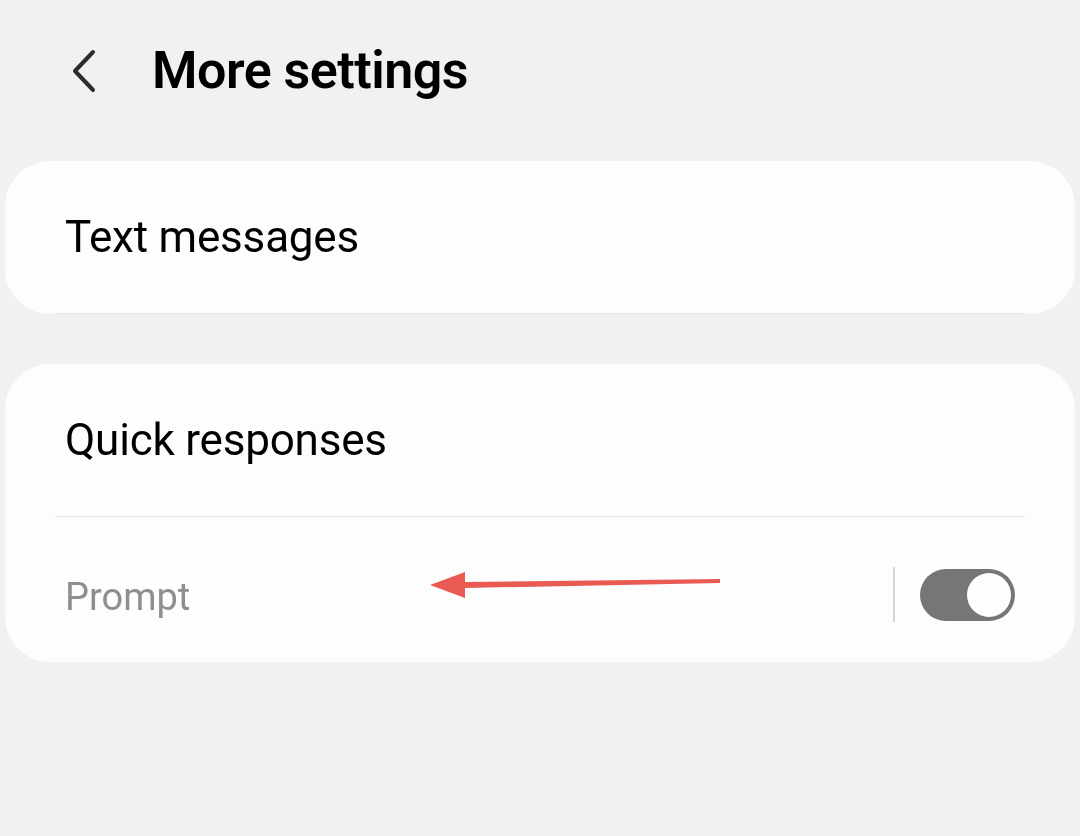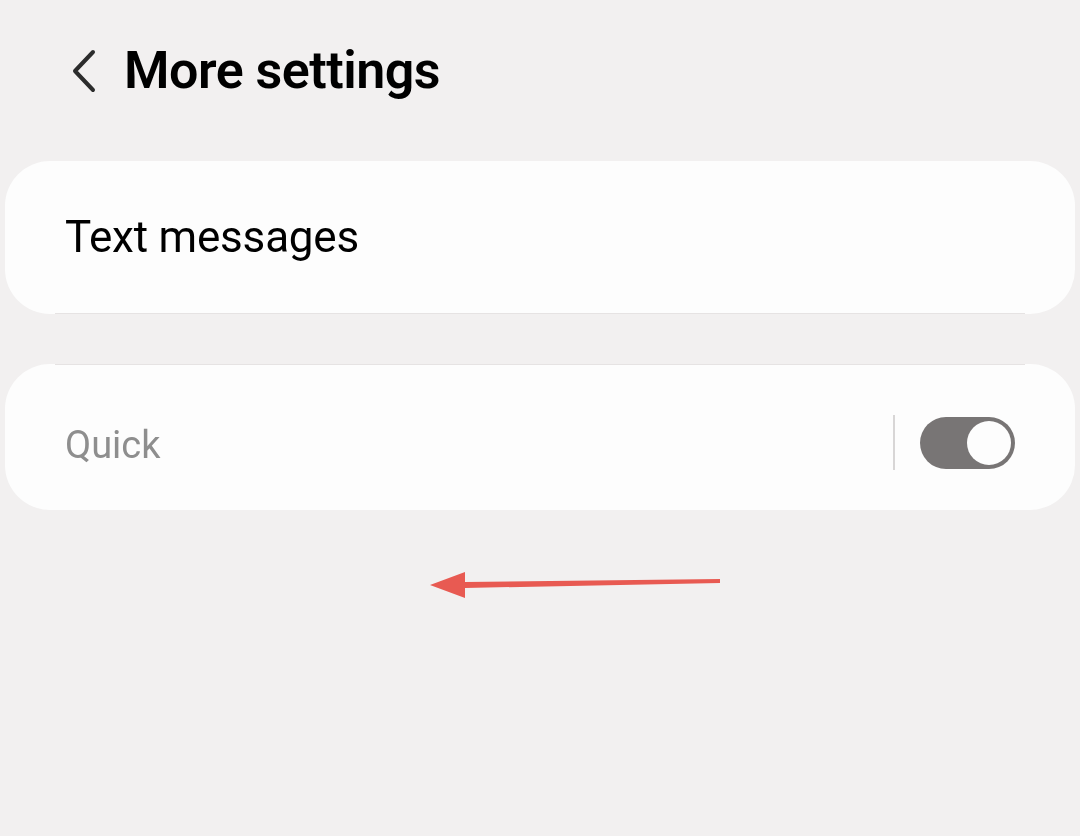--- a/index.html
+++ b/index.html
@@ -12,21 +12,21 @@
       height: 836px;
       background: #f2f0f0;
       font-family: -apple-system, BlinkMacSystemFont, "Segoe UI", Roboto, sans-serif;
       overflow: hidden;
       position: relative;
     }
     .header {
       display: flex;
       align-items: center;
       padding: 40px 0 60px 65px;
-      gap: 24px;
+      gap: 52px;
     }
     .back-icon {
       width: 35px;
       height: 50px;
       display: flex;
       align-items: center;
       justify-content: center;
     }
     .back-icon svg {
       width: 28px;
@@ -131,24 +131,29 @@
 <div class="card">
   <div class="card-item">
     <div class="card-item-content">
       <span class="item-label">Text messages</span>
     </div>
   </div>
   <div class="divider"></div>
 </div>
 
 <div class="card card2">
+  <div class="card-item">
+    <div class="card-item-content">
+      <span class="item-label">Quick responses</span>
+    </div>
+  </div>
   <div class="divider"></div>
   <div class="card-item">
     <div class="card-item-content">
-      <span class="item-sublabel">Quick</span>
+      <span class="item-sublabel">Prompt</span>
     </div>
     <div class="item-right">
       <div class="vertical-bar"></div>
       <div class="toggle">
         <div class="toggle-knob"></div>
       </div>
     </div>
   </div>
 </div>
 

